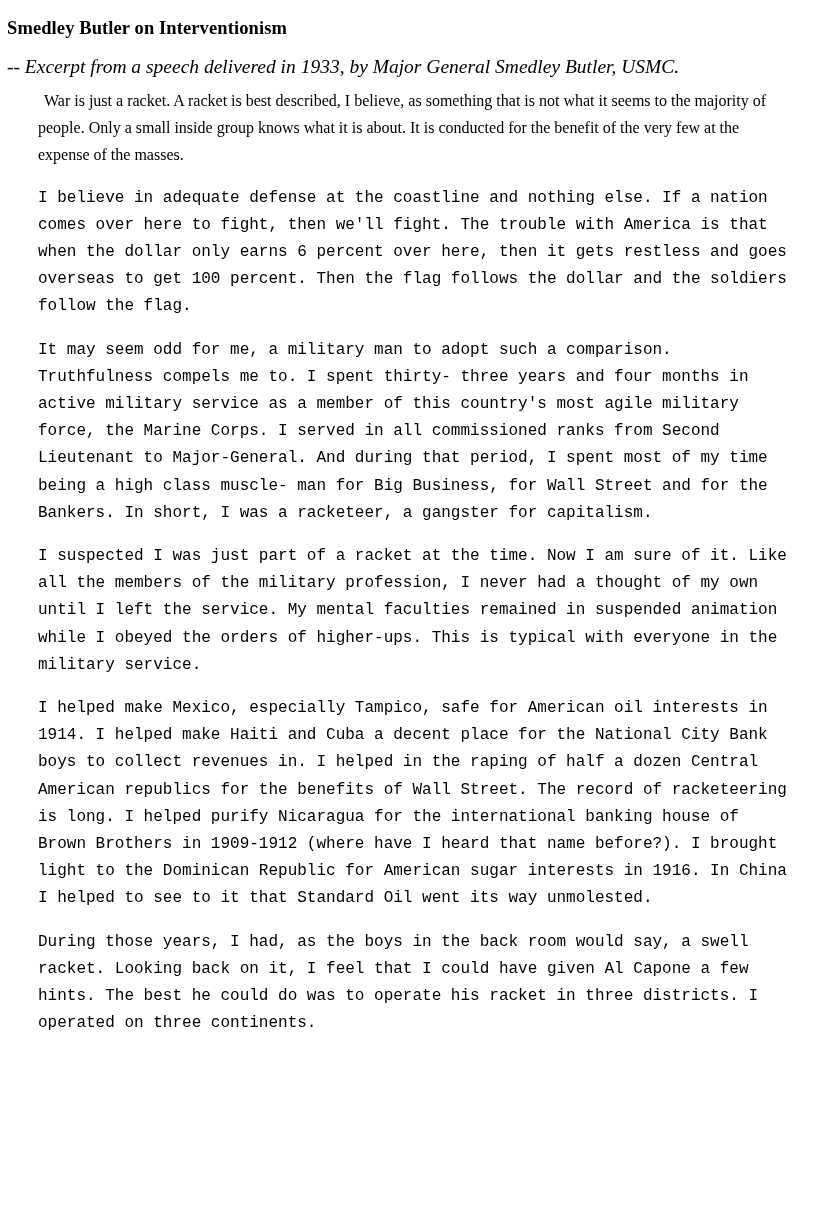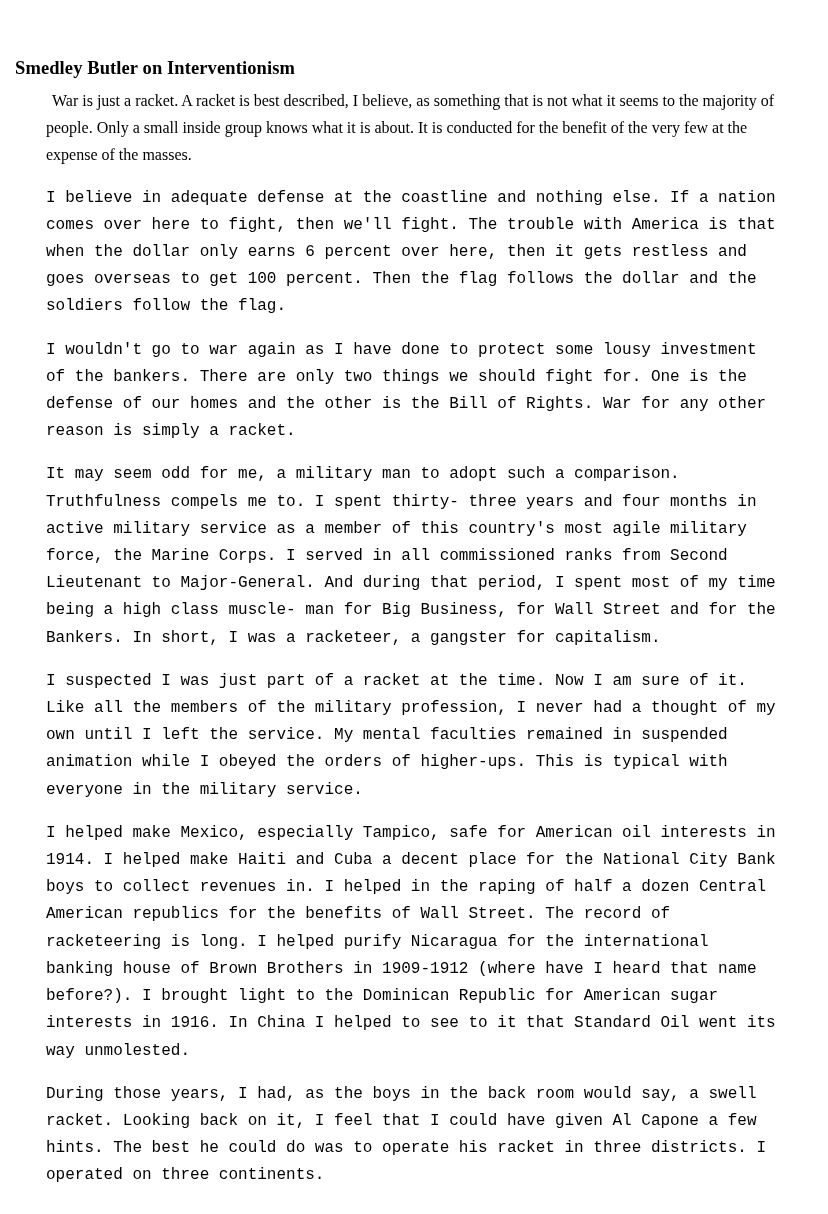--- a/index.html
+++ b/index.html
@@ -11,22 +11,21 @@
     width: 828px;
     height: 1214px;
     overflow: hidden;
     font-family: "Liberation Serif", "DejaVu Serif", serif;
     color: #000000;
     -webkit-font-smoothing: antialiased;
   }
   .page {
     width: 828px;
     box-sizing: border-box;
-    padding: 8px;
-    margin-top: 32px;
+    padding: 0;
   }
   .doc-title {
     margin: 0;
     padding: 17px 0 0 7px;
     font-size: 18.5px;
     font-weight: bold;
     line-height: 22px;
     letter-spacing: 0.1px;
   }
   .doc-subtitle {
@@ -55,24 +54,24 @@
     text-indent: 6px;
   }
 </style>
 </head>
 <body>
 
 <div class="page">
 
   <h1 class="doc-title">Smedley Butler on Interventionism</h1>
 
+  <div class="doc-subtitle">-- Excerpt from a speech delivered in 1933, by Major General Smedley Butler, USMC.</div>
 
   <div class="body-copy">
     <p class="first-para">War is just a racket. A racket is best described, I believe, as something that is not what it seems to the majority of people. Only a small inside group knows what it is about. It is conducted for the benefit of the very few at the expense of the masses.</p>
     <p>I believe in adequate defense at the coastline and nothing else. If a nation comes over here to fight, then we'll fight. The trouble with America is that when the dollar only earns 6 percent over here, then it gets restless and goes overseas to get 100 percent. Then the flag follows the dollar and the soldiers follow the flag.</p>
-    <p>I wouldn't go to war again as I have done to protect some lousy investment of the bankers. There are only two things we should fight for. One is the defense of our homes and the other is the Bill of Rights. War for any other reason is simply a racket.</p>
     <p>It may seem odd for me, a military man to adopt such a comparison. Truthfulness compels me to. I spent thirty- three years and four months in active military service as a member of this country's most agile military force, the Marine Corps. I served in all commissioned ranks from Second Lieutenant to Major-General. And during that period, I spent most of my time being a high class muscle- man for Big Business, for Wall Street and for the Bankers. In short, I was a racketeer, a gangster for capitalism.</p>
     <p>I suspected I was just part of a racket at the time. Now I am sure of it. Like all the members of the military profession, I never had a thought of my own until I left the service. My mental faculties remained in suspended animation while I obeyed the orders of higher-ups. This is typical with everyone in the military service.</p>
     <p>I helped make Mexico, especially Tampico, safe for American oil interests in 1914. I helped make Haiti and Cuba a decent place for the National City Bank boys to collect revenues in. I helped in the raping of half a dozen Central American republics for the benefits of Wall Street. The record of racketeering is long. I helped purify Nicaragua for the international banking house of Brown Brothers in 1909-1912 (where have I heard that name before?). I brought light to the Dominican Republic for American sugar interests in 1916. In China I helped to see to it that Standard Oil went its way unmolested.</p>
     <p>During those years, I had, as the boys in the back room would say, a swell racket. Looking back on it, I feel that I could have given Al Capone a few hints. The best he could do was to operate his racket in three districts. I operated on three continents.</p>
   </div>
 
 </div>
 
 </body></html>

